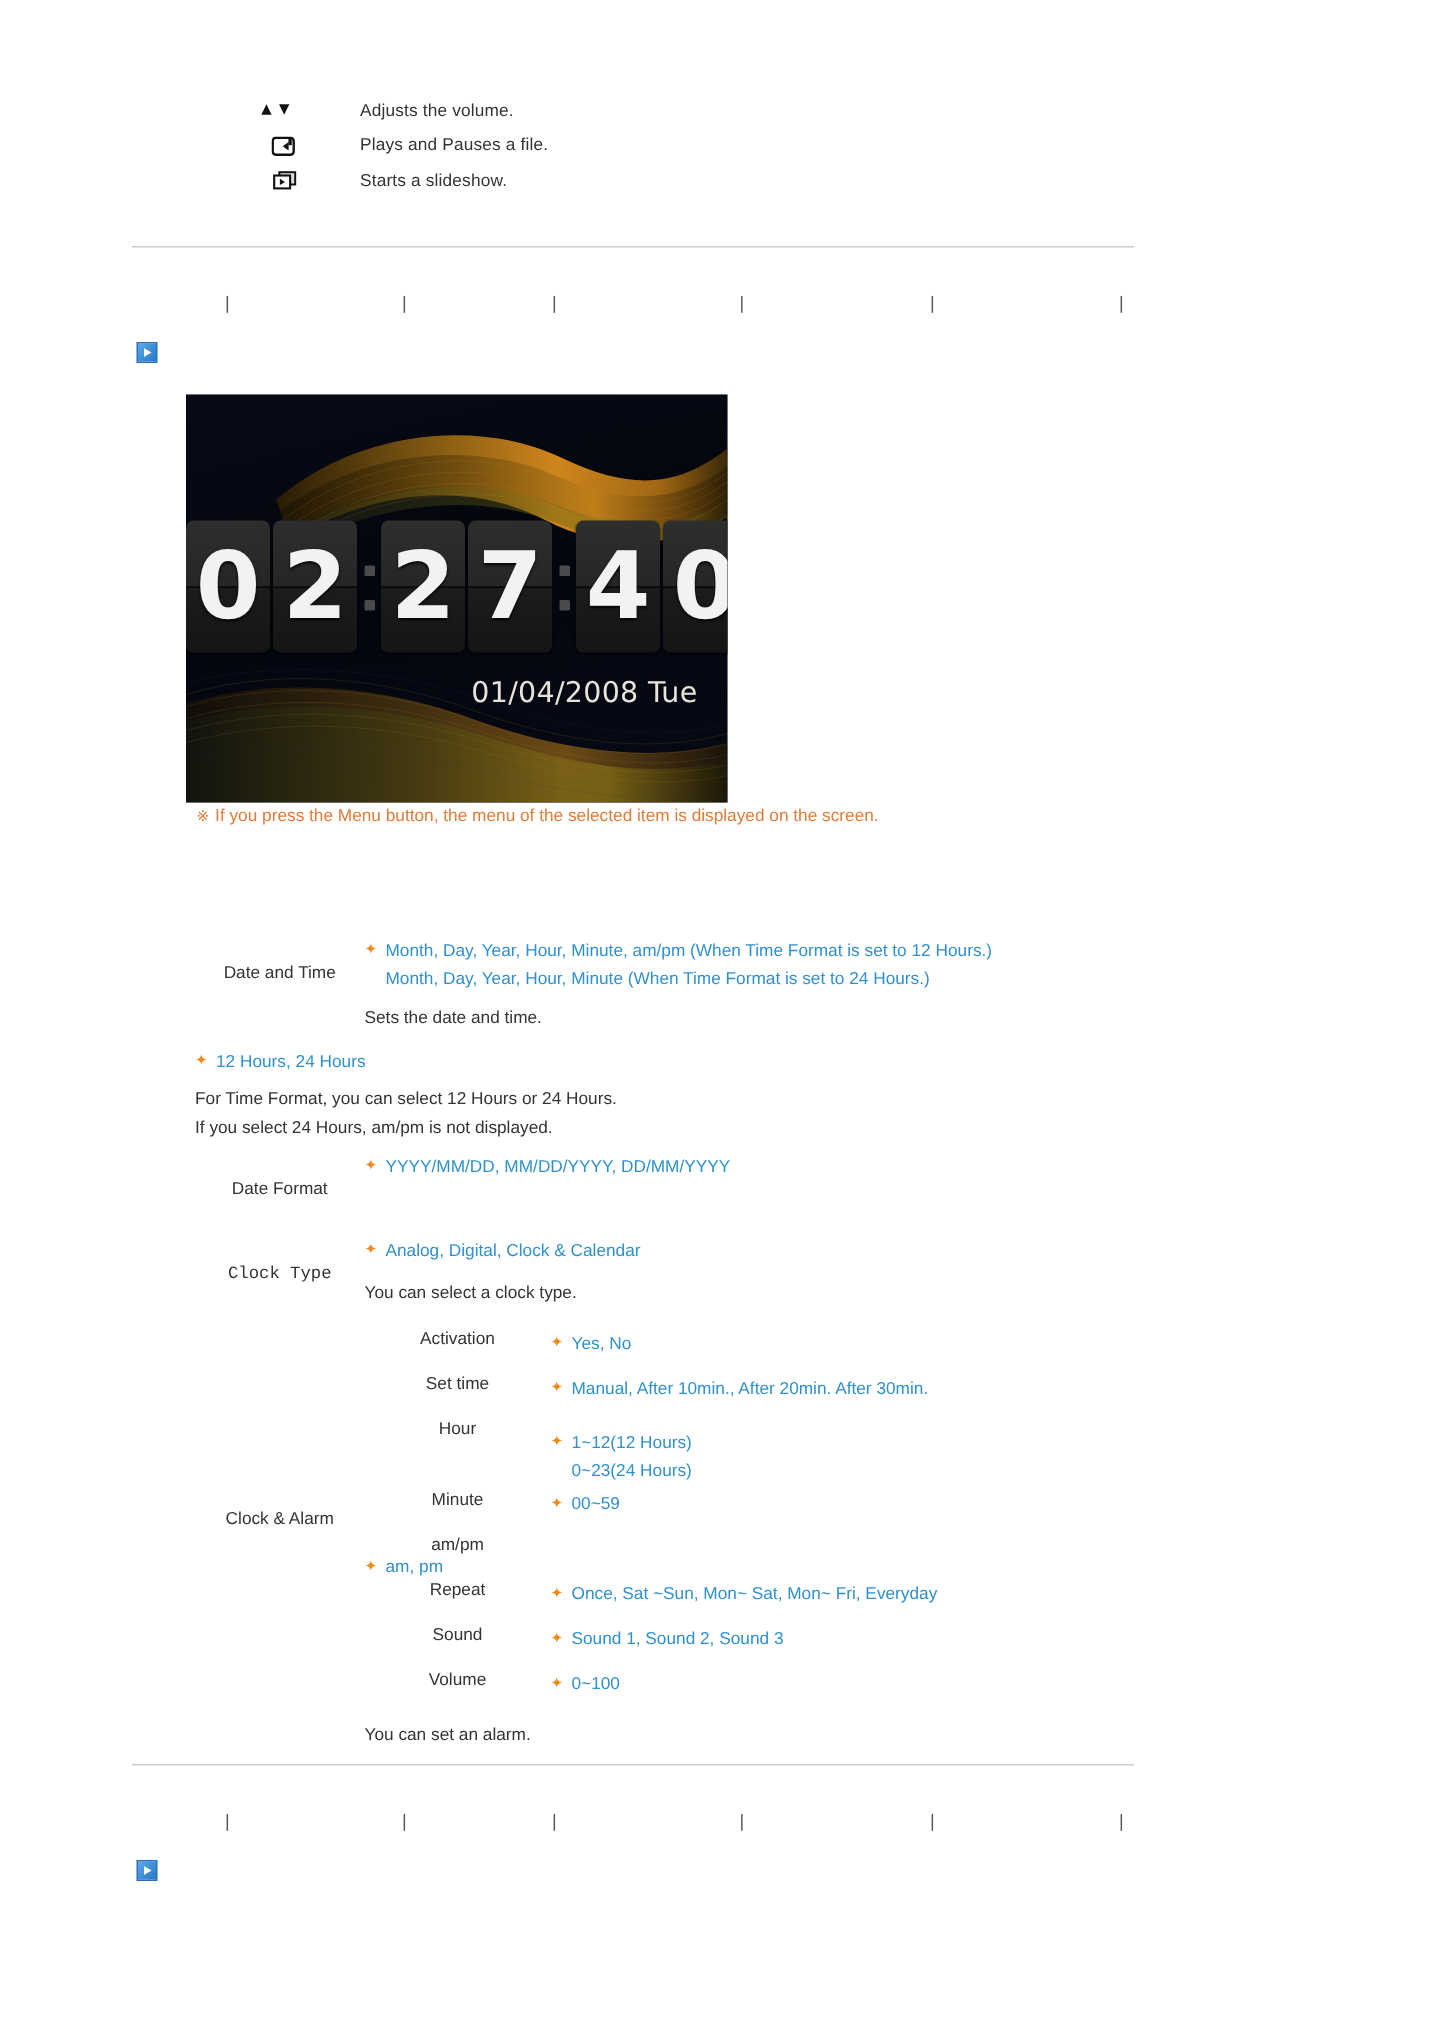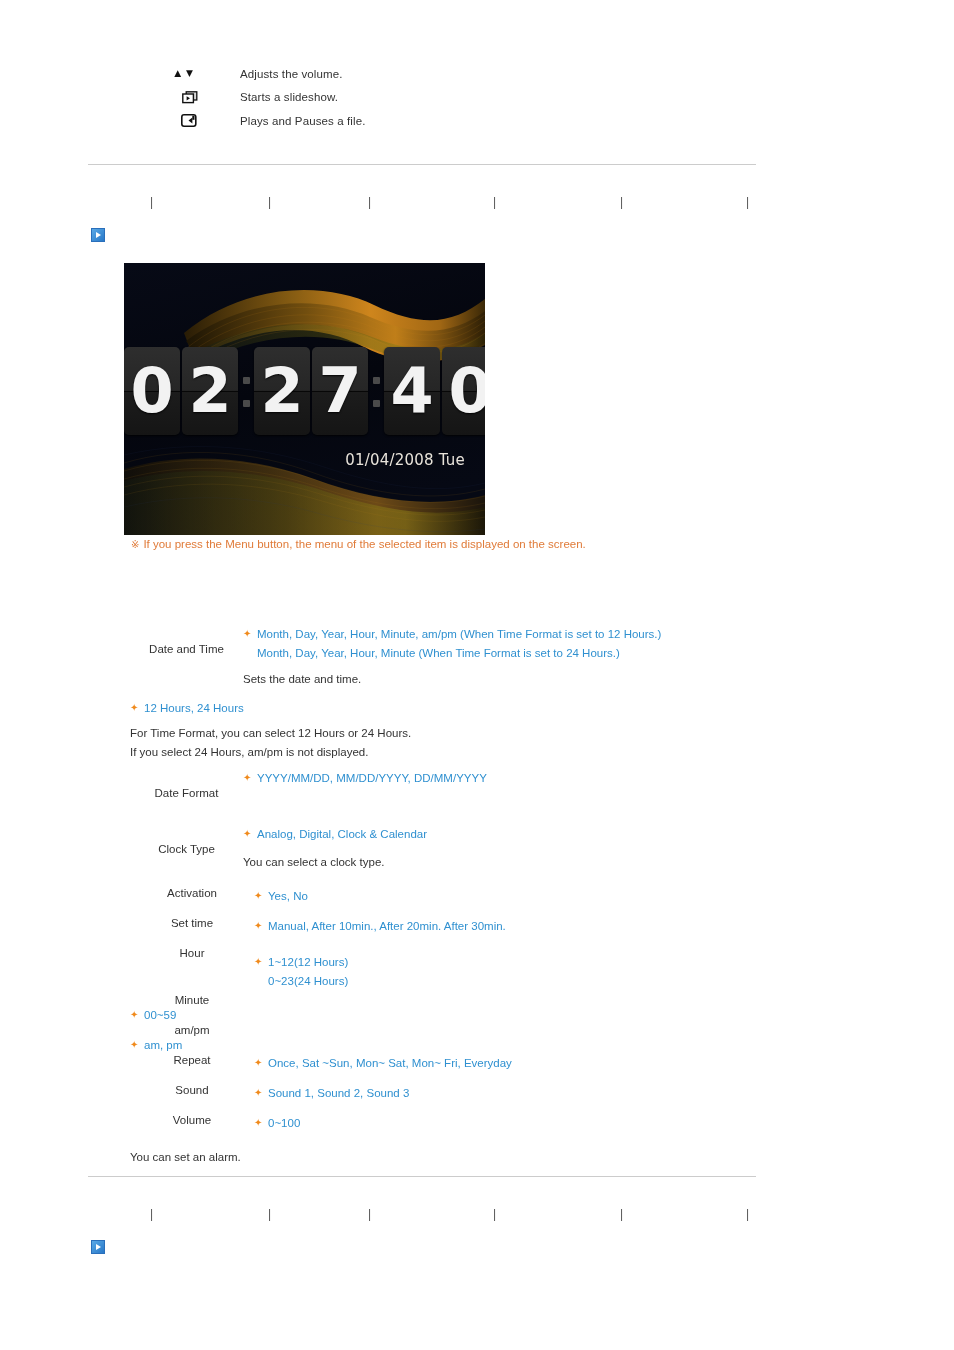--- a/index.html
+++ b/index.html
@@ -184,21 +184,21 @@
     border-radius: 1px;
     display: block;
   }
   .colon i.a { top: 30px; }
   .colon i.b { top: 53px; }
   .clock-date {
     position: absolute;
     right: 20px;
     top: 188px;
     font-family: "DejaVu Sans", sans-serif;
-    font-size: 15px;
+    font-size: 19px;
     color: #e8e3da;
     letter-spacing: 0.2px;
   }
 
   
   .note {
     position: absolute;
     left: 131px;
     top: 538px;
     font-size: 11.5px;
@@ -283,46 +283,46 @@
 
 <div class="page">
 
   <div class="legend">
 
     <div class="legend-row">
       <div class="legend-icon-cell">
         <span class="ico ico-arrows">▲▼</span>
       </div>
       <div class="legend-text">Adjusts the volume.</div>
+    </div>
+
+    <div class="legend-row">
+      <div class="legend-icon-cell">
+        <span class="ico">
+          <svg class="ico-svg" width="17" height="13" viewBox="0 0 17 13">
+            <rect x="0.8" y="0.8" width="14" height="11.4" rx="2.2" ry="2.2" fill="#fff" stroke="#111" stroke-width="1.6"></rect>
+            <path d="M11.5 6.5 L7.6 3.6 L7.6 9.4 Z" fill="#111" transform="rotate(180 9.5 6.5)"></path>
+            <rect x="11.3" y="1.6" width="2.2" height="4.2" fill="#111"></rect>
+          </svg>
+        </span>
+      </div>
+      <div class="legend-text">Plays and Pauses a file.</div>
     </div>
 
     <div class="legend-row">
       <div class="legend-icon-cell">
         <span class="ico">
           <svg class="ico-svg" width="16" height="13" viewBox="0 0 16 13">
             <rect x="4.2" y="0.8" width="10.6" height="8.2" fill="#d9d9d9" stroke="#111" stroke-width="1.3"></rect>
             <rect x="0.8" y="3.0" width="10.6" height="8.6" fill="#fff" stroke="#111" stroke-width="1.4"></rect>
             <path d="M4.6 5.2 L8.0 7.3 L4.6 9.4 Z" fill="#111"></path>
           </svg>
         </span>
       </div>
       <div class="legend-text">Starts a slideshow.</div>
-    </div>
-
-    <div class="legend-row">
-      <div class="legend-icon-cell">
-        <span class="ico">
-          <svg class="ico-svg" width="17" height="13" viewBox="0 0 17 13">
-            <rect x="0.8" y="0.8" width="14" height="11.4" rx="2.2" ry="2.2" fill="#fff" stroke="#111" stroke-width="1.6"></rect>
-            <path d="M11.5 6.5 L7.6 3.6 L7.6 9.4 Z" fill="#111" transform="rotate(180 9.5 6.5)"></path>
-            <rect x="11.3" y="1.6" width="2.2" height="4.2" fill="#111"></rect>
-          </svg>
-        </span>
-      </div>
-      <div class="legend-text">Plays and Pauses a file.</div>
     </div>
 
   </div>
 
   <div class="hr top"></div>
   <div class="hr bottom"></div>
 
   <div class="navbar top">
     <span class="nav-pipe" style="left:62px">|</span>
     <span class="nav-pipe" style="left:180px">|</span>
@@ -457,31 +457,32 @@
       <div class="slabel" style="height:48px;">Date Format</div>
       <div class="sbody">
         <div class="opt-line">
           <span class="bullet">✦</span>
           <span>YYYY/MM/DD, MM/DD/YYYY, DD/MM/YYYY</span>
         </div>
       </div>
     </div>
 
     <div class="srow" style="margin-top:8px;">
-      <div class="slabel" style="height:48px;">Clock Type</div>
+      <div class="slabel" style="height:48px;font-family:Liberation Mono, monospace;">Clock Type</div>
       <div class="sbody">
         <div class="opt-line">
           <span class="bullet">✦</span>
           <span>Analog, Digital, Clock &amp; Calendar</span>
         </div>
         <div class="desc" style="margin-top:9px;">You can select a clock type.</div>
       </div>
     </div>
 
     <div class="srow" style="margin-top:14px;">
+      <div class="slabel" style="height:252px;">Clock &amp; Alarm</div>
       <div class="sbody sub-grid">
 
         <div class="sub-row" style="height:30px;">
           <div class="sub-label">Activation</div>
           <div class="sub-vals">
             <div class="opt-line">
               <span class="bullet">✦</span>
               <span>Yes, No</span>
             </div>
           </div>
@@ -503,21 +504,21 @@
             <div class="opt-line" style="margin-top:6px;">
               <span class="bullet">✦</span>
               <span>1~12(12 Hours)</span>
             </div>
             <div class="opt-line cont">
               <span>0~23(24 Hours)</span>
             </div>
           </div>
         </div>
 
-        <div class="sub-row" style="height:30px;flex-direction:column;">
+        <div class="sub-row" style="height:30px;">
           <div class="sub-label">Minute</div>
           <div class="sub-vals">
             <div class="opt-line">
               <span class="bullet">✦</span>
               <span>00~59</span>
             </div>
           </div>
         </div>
 
         <div class="sub-row" style="height:30px;flex-direction:column;">

